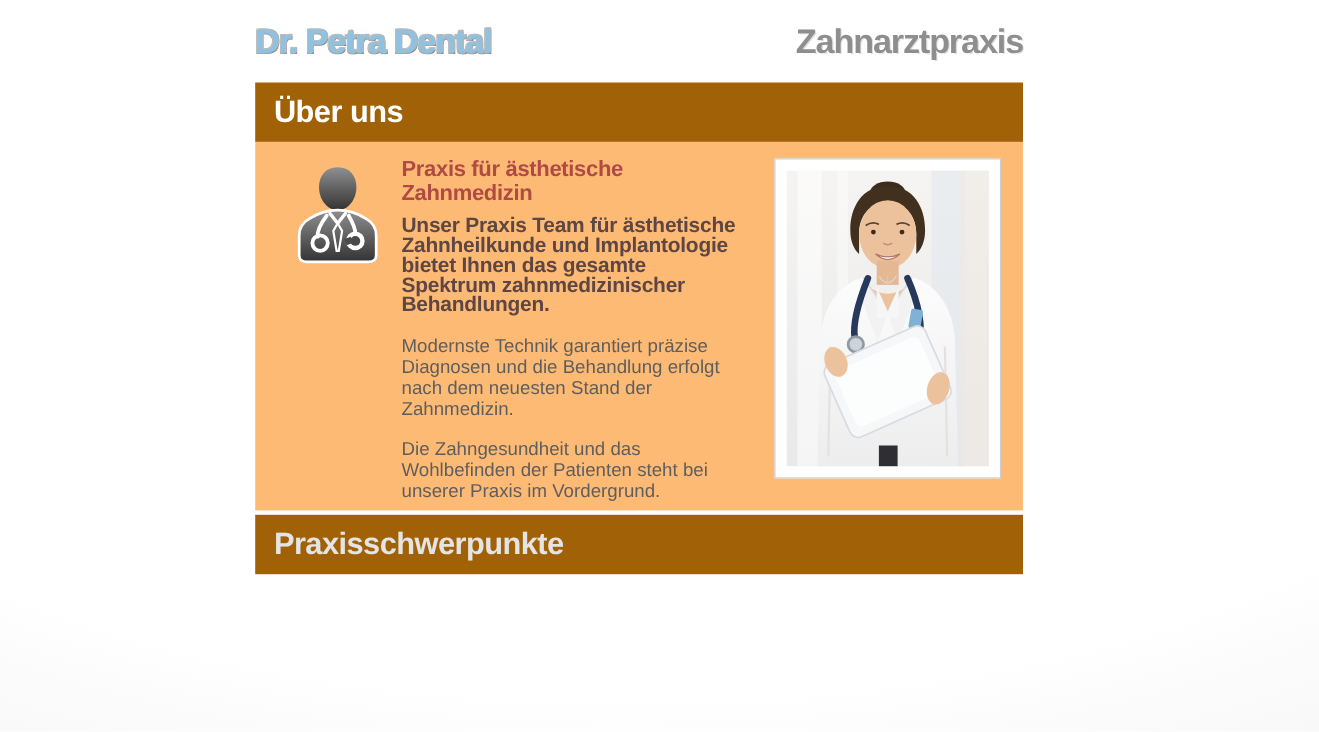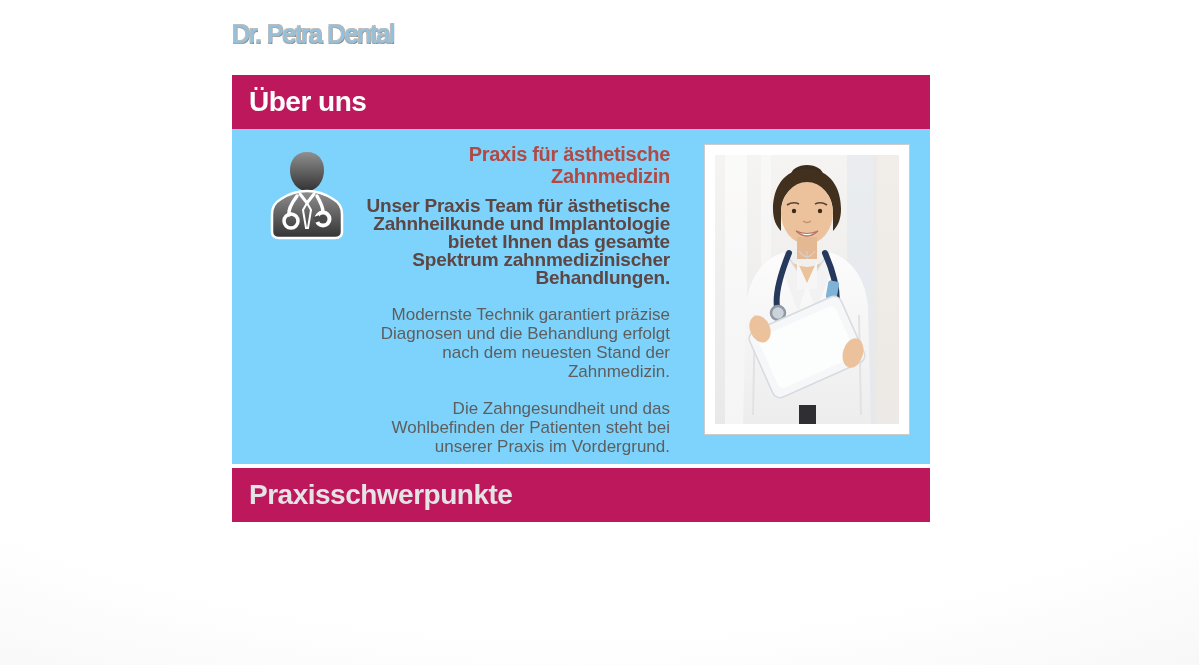--- a/index.html
+++ b/index.html
@@ -7,41 +7,41 @@
   body {
     font-family: "Liberation Sans", sans-serif;
     background: radial-gradient(ellipse 130% 110% at 48% 35%, #ffffff 55%, #ebebeb 100%);
     position: relative;
   }
   .site { position: absolute; left: 232px; top: 20px; width: 698px; }
 
   
   .masthead { display: flex; justify-content: space-between; align-items: baseline; height: 42px; margin-bottom: 13px; }
   .brand {
-    font-size: 25px; font-weight: normal; letter-spacing: -1px; font-stretch: condensed;
+    font-size: 31px; font-weight: bold; letter-spacing: -1px; font-stretch: condensed;
     color: #8fc2e0;
     text-shadow: -1px -1px 0 #bdbdbd, 1px -1px 0 #b5b5b5, -1px 1px 0 #a8a8a8, 1px 1px 0 #8d8d8d;
     text-align: right;
   }
   .tagline {
     font-size: 31px; font-weight: bold; letter-spacing: -1px; font-stretch: condensed;
     color: #8e8e8e;
     text-shadow: -1px 1px 0 #ffffff, 1px 1px 0 #dcdcdc;
   }
 
   
   .acc-header {
-    height: 54px; line-height: 54px; background: #be185d;
+    height: 54px; line-height: 54px; background: #a16207;
     padding-left: 17px; cursor: pointer; margin-bottom: 4px;
     font-size: 28px; font-weight: bold; letter-spacing: -0.5px; font-stretch: condensed;
     color: #e4e4e4;
   }
   .acc-header.active { color: #ffffff; margin-bottom: 0; }
 
-  .panel { background: #7dd3fc; height: 335px; position: relative; margin-bottom: 4px; text-align: right; }
+  .panel { background: #fdba74; height: 335px; position: relative; margin-bottom: 4px; }
 
   .doctor-icon-box { position: absolute; left: 30px; top: 21px; width: 90px; height: 90px; }
 
   .about-text { position: absolute; left: 133px; top: 14px; width: 305px; }
   .about-heading {
     font-size: 20px; font-weight: bold; letter-spacing: -0.3px; font-stretch: condensed;
     color: #b04a45; line-height: 22px; margin-bottom: 10px;
   }
   .about-intro {
     font-size: 19px; font-weight: bold; letter-spacing: -0.2px;
@@ -56,20 +56,21 @@
   }
   .photo-frame svg { display: block; }
 </style>
 </head>
 <body>
 
 <div class="site">
 
   <div class="masthead">
     <div class="brand">Dr. Petra Dental</div>
+    <div class="tagline">Zahnarztpraxis</div>
   </div>
 
   <div class="acc-header active">Über uns</div>
 
   <div class="panel">
 
     <div class="doctor-icon-box">
       <svg width="90" height="90" viewBox="0 0 90 90" aria-hidden="true">
         <defs>
           <linearGradient id="docg" x1="0" y1="0" x2="0" y2="1">

